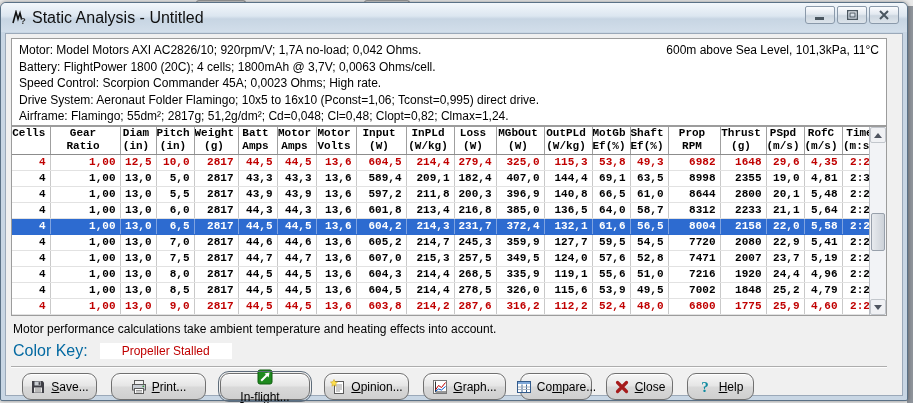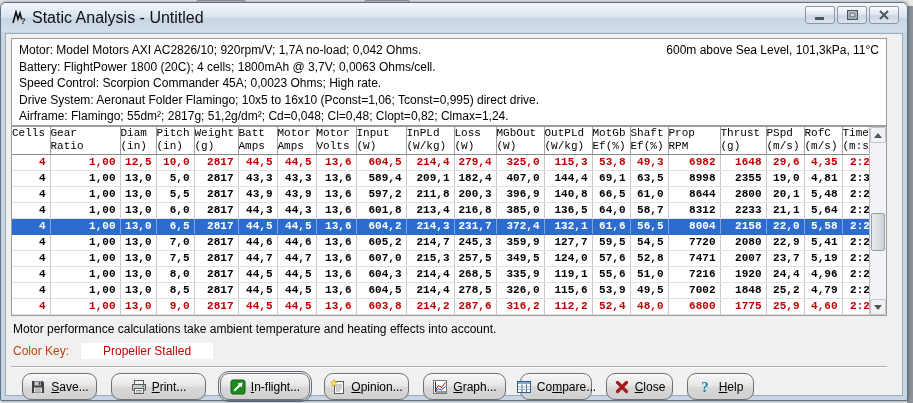--- a/index.html
+++ b/index.html
@@ -31,49 +31,49 @@
   .info-panel { background:#FFF; border:1px solid #9C9C9C; padding:3px 7px 2px 7px;
     font-size:12px; color:#000; height:88px; }
   .info-panel .ln { line-height:16.5px; white-space:nowrap; overflow:hidden; }
   .line1 { display:flex; justify-content:space-between; }
 
   
   .table-wrap { position:relative; margin-top:0; border:1px solid #9C9C9C; background:#FFF; height:190px; overflow:hidden; }
   table#results { border-collapse:collapse; table-layout:fixed; width:869px;
     font-family:"Liberation Mono","DejaVu Sans Mono",monospace; font-size:11px; font-weight:bold; }
   #results th { border-right:1px solid #9F9F9F; border-bottom:1px solid #8C8C8C;
-    text-align:left; vertical-align:top; padding:0 4px 1px 0; height:27px; overflow:hidden; white-space:nowrap; font-weight:normal; color:#000; }
+    text-align:center; vertical-align:top; padding:0 4px 1px 0; height:27px; overflow:hidden; white-space:nowrap; font-weight:bold; color:#000; }
   #results th .h1, #results th .h2 { line-height:13px; }
   #results td { border-right:1px solid #C9C9C9; border-bottom:1px solid #E2E2E2;
     text-align:right; padding:0 4px 0 0; height:15px; line-height:15px; overflow:hidden; white-space:nowrap; color:#000; }
   #results tr.stalled td { color:var(--stalled,#C00000); }
   #results tr.selected td { background:var(--selected-bg,#2D6BD0); color:var(--selected-text,#FFF);
     border-right-color:#7FA3E0; border-bottom-color:var(--selected-bg,#2D6BD0); }
 
   
   .vscroll { position:absolute; top:0; right:0; bottom:0; width:17px; background:#F2F3F6; border-left:1px solid #B9BDC4; }
   .sb-btn { position:absolute; left:0; width:16px; height:16px; background:#F0F1F4; border:1px solid #C2C6CC; border-radius:2px;
     display:flex; align-items:center; justify-content:center; }
   .sb-btn.up { top:0; } .sb-btn.down { bottom:0; }
   .sb-thumb { position:absolute; left:1px; top:86px; width:14px; height:38px;
     background:linear-gradient(90deg,#E7EAEE,#CDD2D9); border:1px solid #98A0AB; border-radius:2px; }
 
   
   .note { font-size:12px; color:#000; margin:6px 2px 0 2px; line-height:15px; }
   .colorkey-row { display:flex; align-items:center; margin:5px 2px 0 2px; height:18px; }
-  .ck-label { font-size:12px; color:#c2410c; }
+  .ck-label { font-size:16px; color:#0369a1; }
   .ck-box { margin-left:12px; background:#FFF; width:132px; text-align:center; font-size:12px;
     color:var(--stalled,#C00000); padding:1px 0; }
   .btnbar { display:flex; align-items:center; gap:14px; margin-top:6px; border-top:1px solid #ADADAD;
     box-shadow:inset 0 1px 0 #FDFDFD; padding:6px 0 0 11px; }
   .btn { display:flex; align-items:center; justify-content:center; gap:5px; height:27px;
     font-family:"Liberation Sans",sans-serif; font-size:12px; color:#000;
     background:linear-gradient(#F7F7F7,#E5E5E5 48%,#D9D9D9 52%,#CFCFCF); border:1px solid #707070; border-radius:9px;
     box-shadow:inset 0 1px 0 #FFF; cursor:default; }
-  .btn.focused { outline:1px solid #5E6C7A; outline-offset:1px; }
+  .btn.focused { outline:1px solid #5E6C7A; outline-offset:1px;flex-direction:column; }
   .btn u { text-decoration:underline; }
   .bicon { width:16px; height:16px; flex:0 0 auto; display:flex; }
   .ic-inflight-bg { fill:var(--inflight-green,#1E8A1E); }
   .ic-close-x { stroke:var(--close-red,#A61B1B); }
   .ic-help-q { fill:var(--help-teal,#0F8BA0); }
 </style>
 </head>
 <body>
 
 <div class="bg-frag" style="left:196px; width:50px;"></div>

